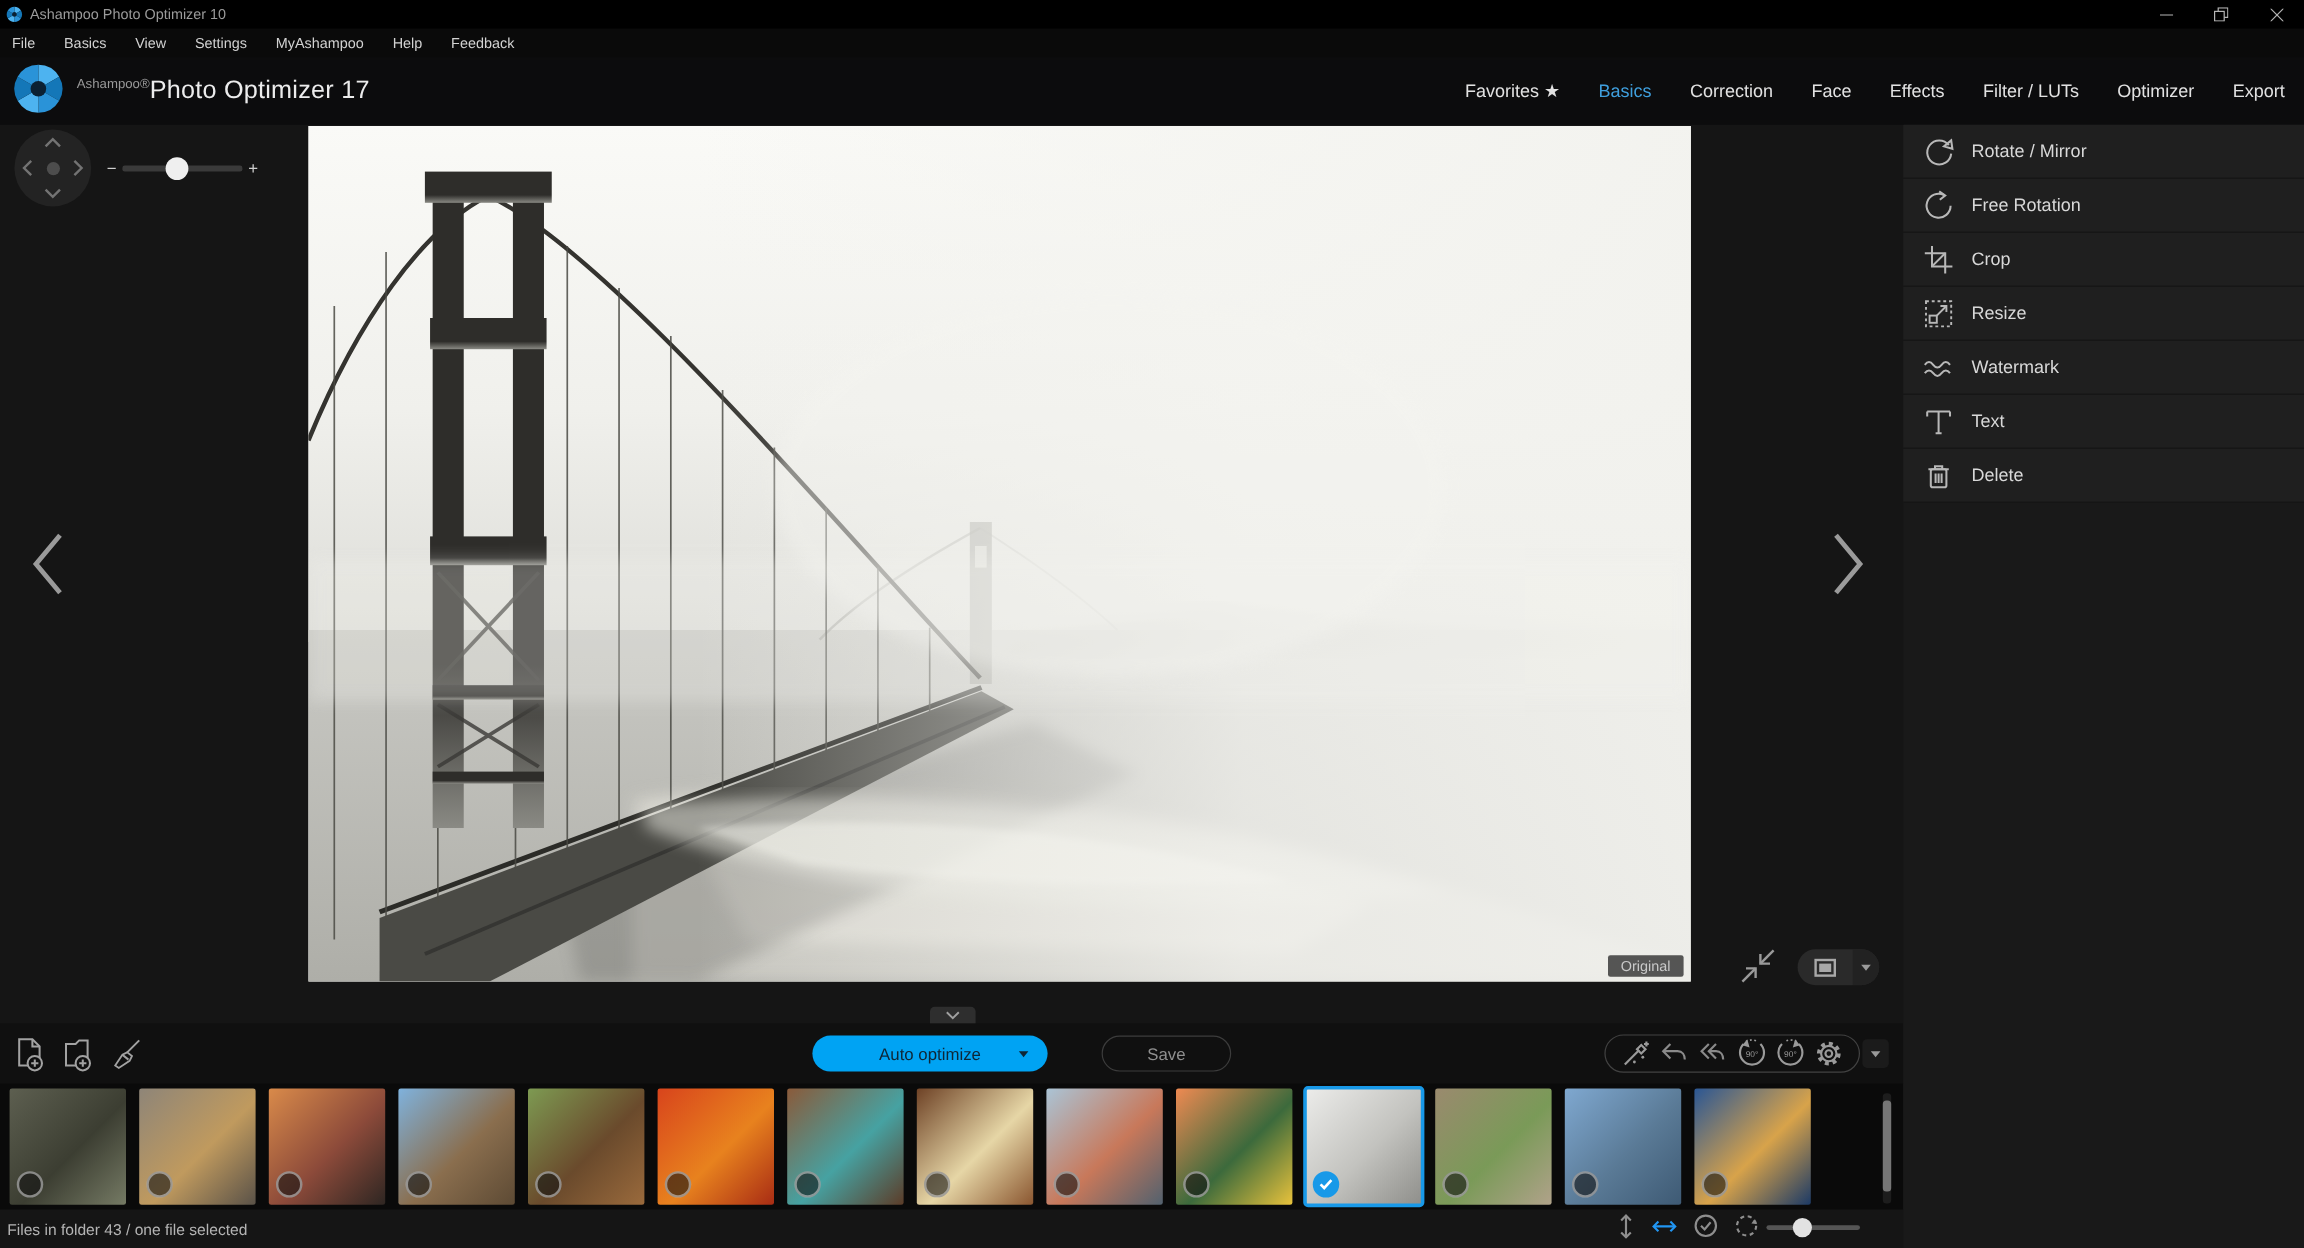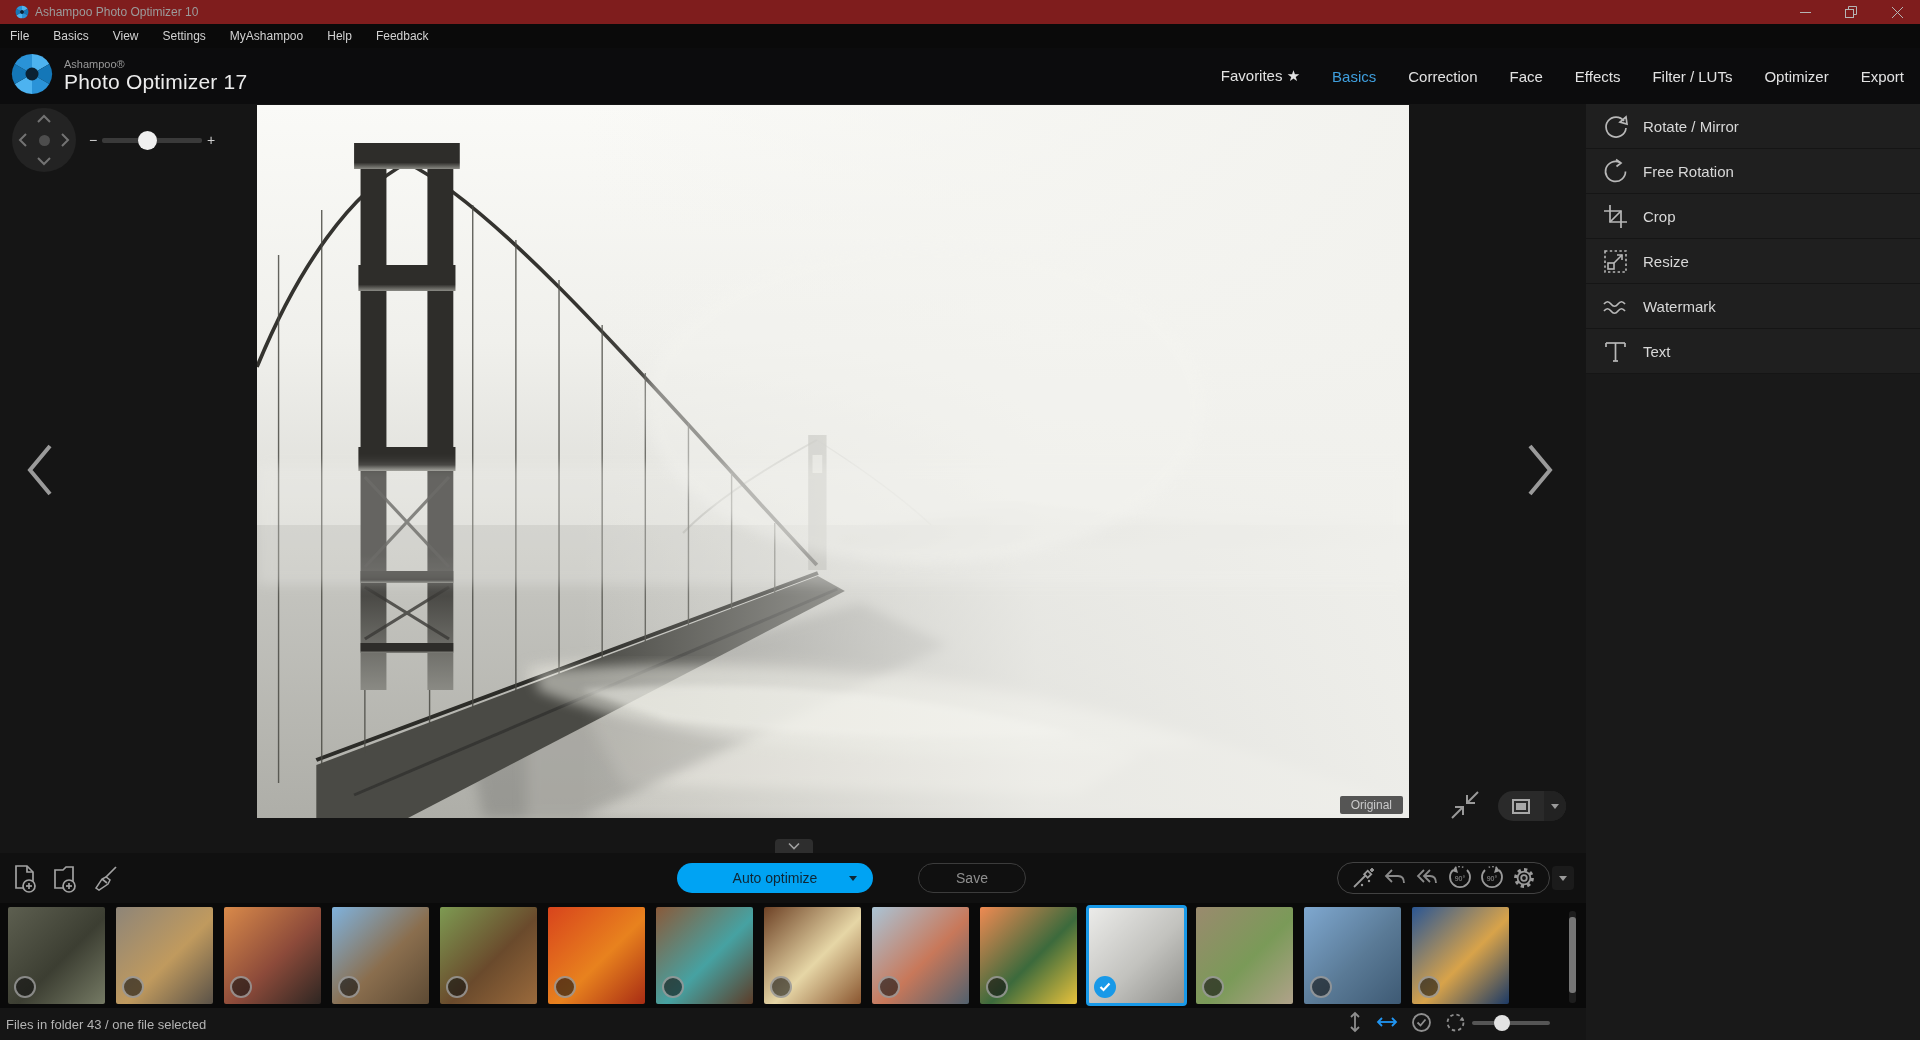--- a/index.html
+++ b/index.html
@@ -1,34 +1,34 @@
 <!DOCTYPE html>
 <html><head>
 <meta charset="utf-8">
 <style>
   html,body{margin:0;padding:0;background:#000;}
   *{box-sizing:border-box;font-family:"Liberation Sans",sans-serif;}
   #app{position:relative;width:1920px;height:1040px;background:#121212;overflow:hidden;color:#ddd;}
 
   
-  .titlebar{position:absolute;left:0;top:0;width:1920px;height:24px;background:#7f1d1d;display:flex;align-items:center;padding-left:10px;}
+  .titlebar{position:absolute;left:0;top:0;width:1920px;height:24px;background:#000000;display:flex;align-items:center;}
   .titlebar .app-ico{margin:0 6px 0 5px;display:flex;}
   .titlebar .ttl{font-size:12px;color:#9b9b9b;}
   .win-btns{margin-left:auto;display:flex;height:24px;}
   .win-btn{width:46px;height:24px;display:flex;align-items:center;justify-content:center;color:#b5b5b5;}
   .win-btn svg{stroke:#b5b5b5;}
 
   
   .menubar{position:absolute;left:0;top:24px;width:1920px;height:24px;background:#0a0a0a;display:flex;align-items:center;gap:24px;padding-left:10px;}
   .menubar span{font-size:12px;color:#d2d2d2;cursor:default;}
 
   
   .header{position:absolute;left:0;top:48px;width:1920px;height:56px;background:#0c0c0d;display:flex;align-items:center;}
   .brand{display:flex;align-items:center;gap:10px;padding-left:10px;}
-  .brand-txt{display:flex;flex-direction:column;line-height:1.05;}
+  .brand-txt{display:flex;flex-direction:row;line-height:1.05;}
   .brand-small{font-size:11px;color:#9a9a9a;}
   .brand-large{font-size:21px;color:#ececec;font-weight:400;letter-spacing:.2px;}
   .topnav{margin-left:auto;display:flex;align-items:center;gap:32px;padding-right:16px;}
   .topnav .nav-item{font-size:15px;color:#e2e2e2;cursor:pointer;white-space:nowrap;}
   .topnav .nav-item.active{color:#3f9fdd;}
 
   
   .main-col{position:absolute;left:0;top:104px;width:1586px;height:936px;}
   .sidebar{position:absolute;left:1586px;top:104px;width:334px;height:936px;background:#191919;}
   .side-item{height:45px;background:#1f1f1f;border-bottom:1px solid #151515;display:flex;align-items:center;gap:14px;padding-left:16px;cursor:pointer;}
@@ -545,14 +545,25 @@
     <div class="side-item">
       <svg width="27" height="27" viewBox="0 0 27 27" fill="none" stroke="#b8b8b8" stroke-width="1.7">
         <path d="M4 5 h19"></path>
           <path d="M4 5 v4"></path>
           <path d="M23 5 v4"></path>
           <path d="M13.5 5 v18"></path>
           <path d="M11 23 h5"></path>
       </svg>
       <span class="lbl">Text</span>
     </div>
+    <div class="side-item">
+      <svg width="27" height="27" viewBox="0 0 27 27" fill="none" stroke="#b8b8b8" stroke-width="1.7">
+        <rect x="7" y="8" width="13" height="15" rx="1.5"></rect>
+          <line x1="5" y1="8" x2="22" y2="8"></line>
+          <path d="M10.5 8 V5.5 h6 V8"></path>
+        <line x1="11" y1="11.5" x2="11" y2="19.5"></line>
+          <line x1="13.5" y1="11.5" x2="13.5" y2="19.5"></line>
+          <line x1="16" y1="11.5" x2="16" y2="19.5"></line>
+      </svg>
+      <span class="lbl">Delete</span>
+    </div>
   </div>
 </div>
 
 </body></html>

